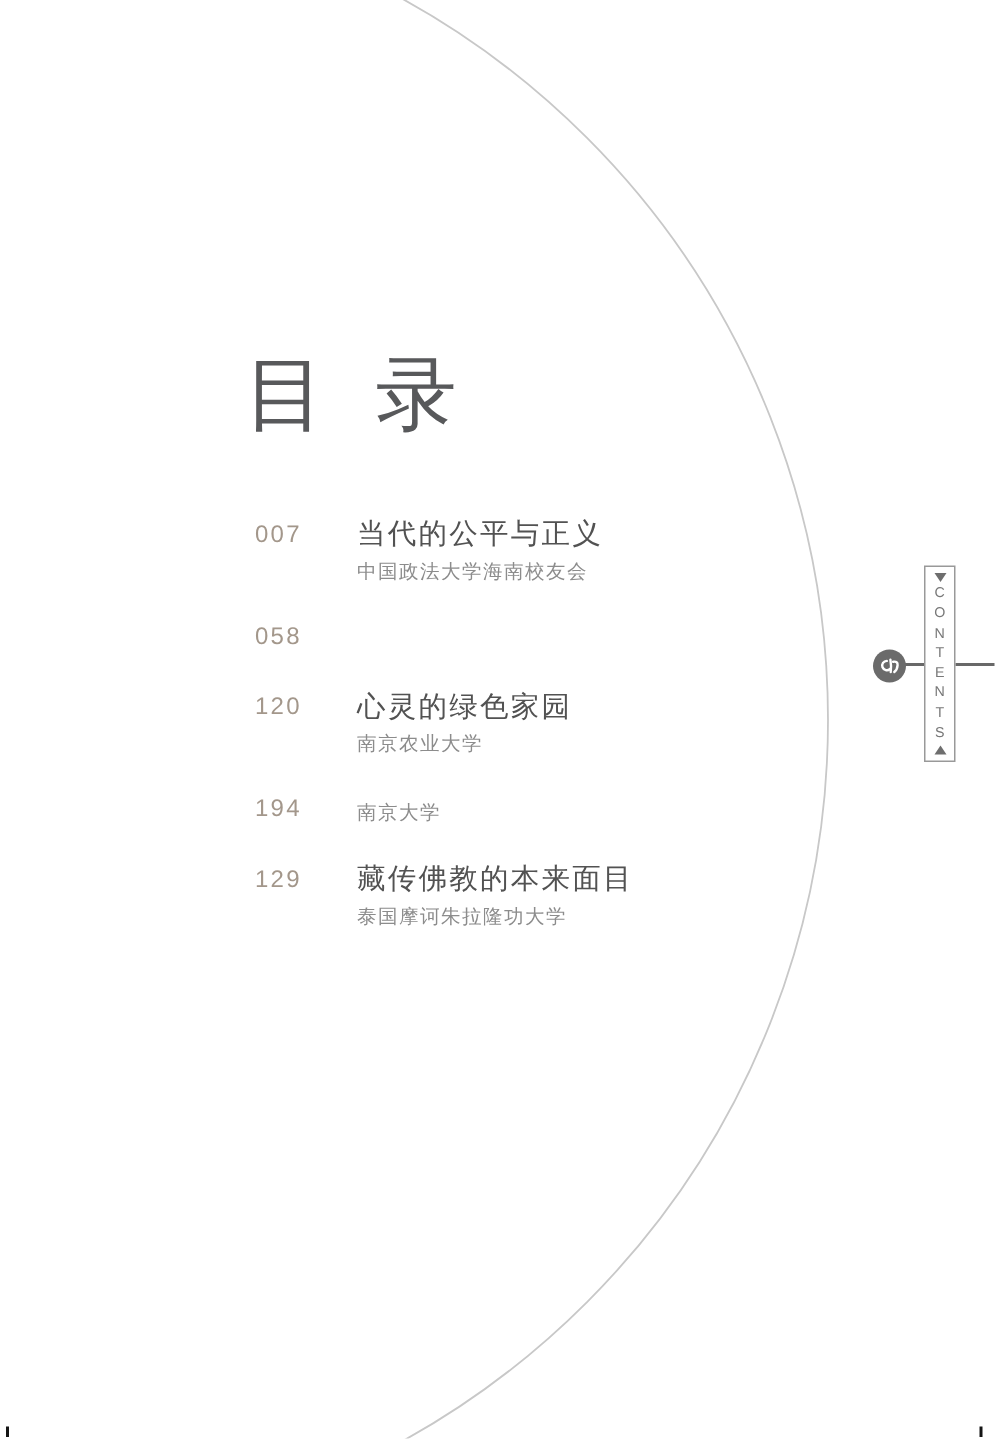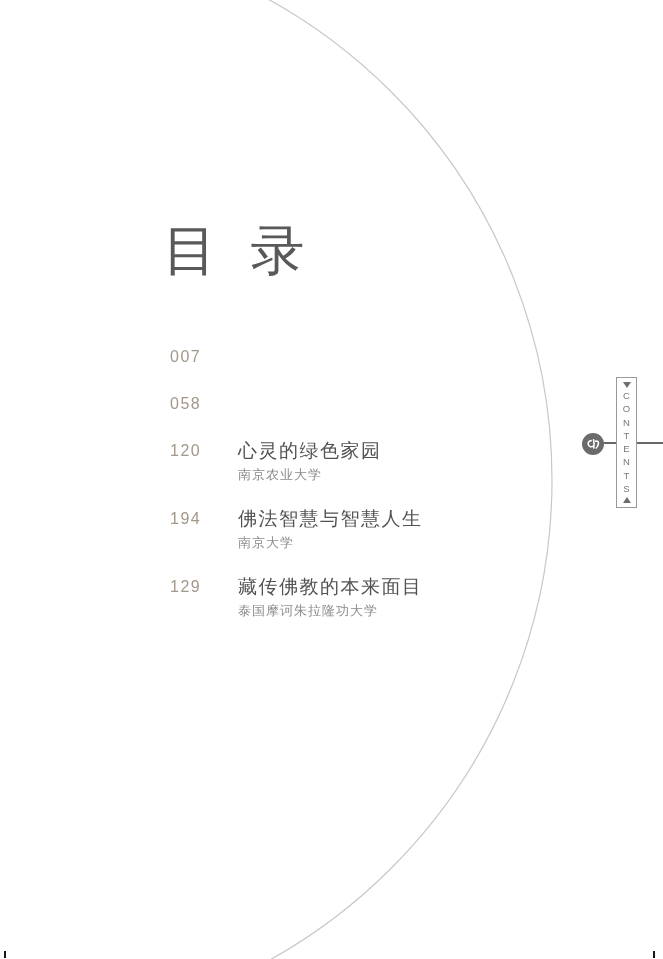--- a/index.html
+++ b/index.html
@@ -3,21 +3,21 @@
 <meta charset="utf-8">
 <style>
   html,body{margin:0;padding:0;}
   body{
     width:663px;height:959px;position:relative;background:#ffffff;overflow:hidden;
     font-family:"Liberation Sans",sans-serif;
   }
   .arc-svg{position:absolute;left:0;top:0;z-index:0;pointer-events:none;}
 
   .page-title{
-    position:absolute;left:163px;top:216px;margin:0;z-index:2;
+    position:absolute;left:163px;top:228px;margin:0;z-index:2;
     font-family:"Liberation Serif",serif;font-weight:400;
     font-size:54px;line-height:70px;letter-spacing:10px;color:#58595b;
     white-space:pre;
   }
 
   .toc-list{position:absolute;left:170px;top:346px;z-index:2;width:340px;}
   .toc-entry{display:flex;align-items:flex-start;margin-bottom:25px;}
   .num{
     width:68px;flex:0 0 68px;
     font-size:16px;line-height:22px;letter-spacing:1.5px;color:#a3978b;
@@ -65,40 +65,43 @@
 <svg class="arc-svg" width="663" height="959" viewBox="0 0 663 959">
   <circle cx="3" cy="480" r="549" fill="none" stroke="#c8c8c8" stroke-width="1.2"></circle>
 </svg>
 
 <h1 class="page-title">目 录</h1>
 
 <div class="toc-list">
 
   <div class="toc-entry">
     <span class="num">007</span>
+    <div class="entry-body">
+      <div class="entry-title">当代的公平与正义</div>
+      <div class="entry-subtitle">中国政法大学海南校友会</div>
+    </div>
   </div>
 
   <div class="toc-entry">
     <span class="num">058</span>
     <div class="entry-body">
     </div>
   </div>
 
   <div class="toc-entry">
     <span class="num">120</span>
     <div class="entry-body">
       <div class="entry-title">心灵的绿色家园</div>
       <div class="entry-subtitle">南京农业大学</div>
     </div>
   </div>
 
   <div class="toc-entry">
     <span class="num">194</span>
     <div class="entry-body">
-      <div class="entry-title">佛法智慧与智慧人生</div>
       <div class="entry-subtitle">南京大学</div>
     </div>
   </div>
 
   <div class="toc-entry">
     <span class="num">129</span>
     <div class="entry-body">
       <div class="entry-title">藏传佛教的本来面目</div>
       <div class="entry-subtitle">泰国摩诃朱拉隆功大学</div>
     </div>

